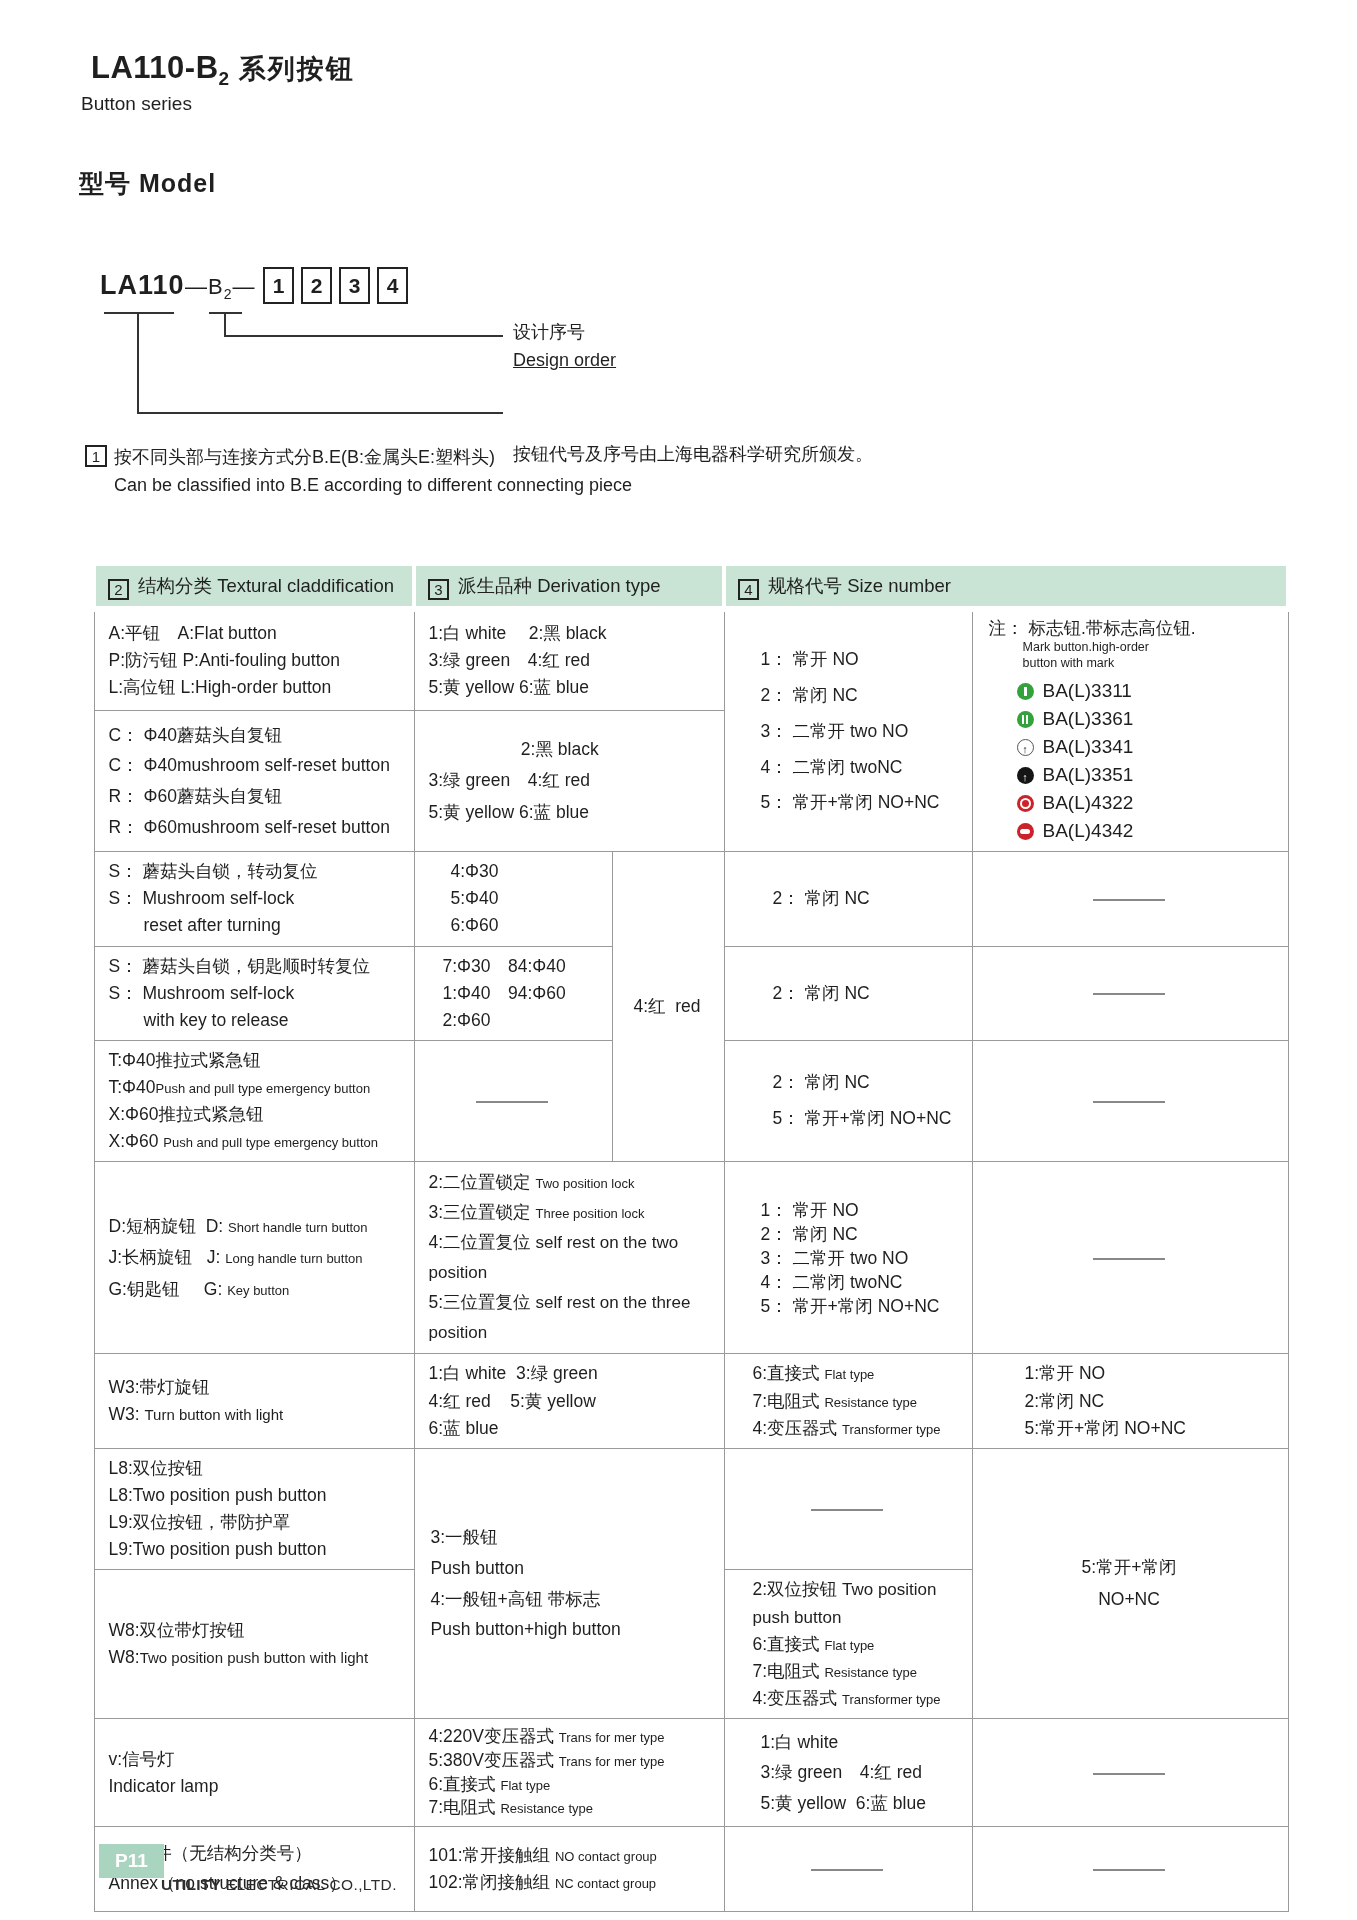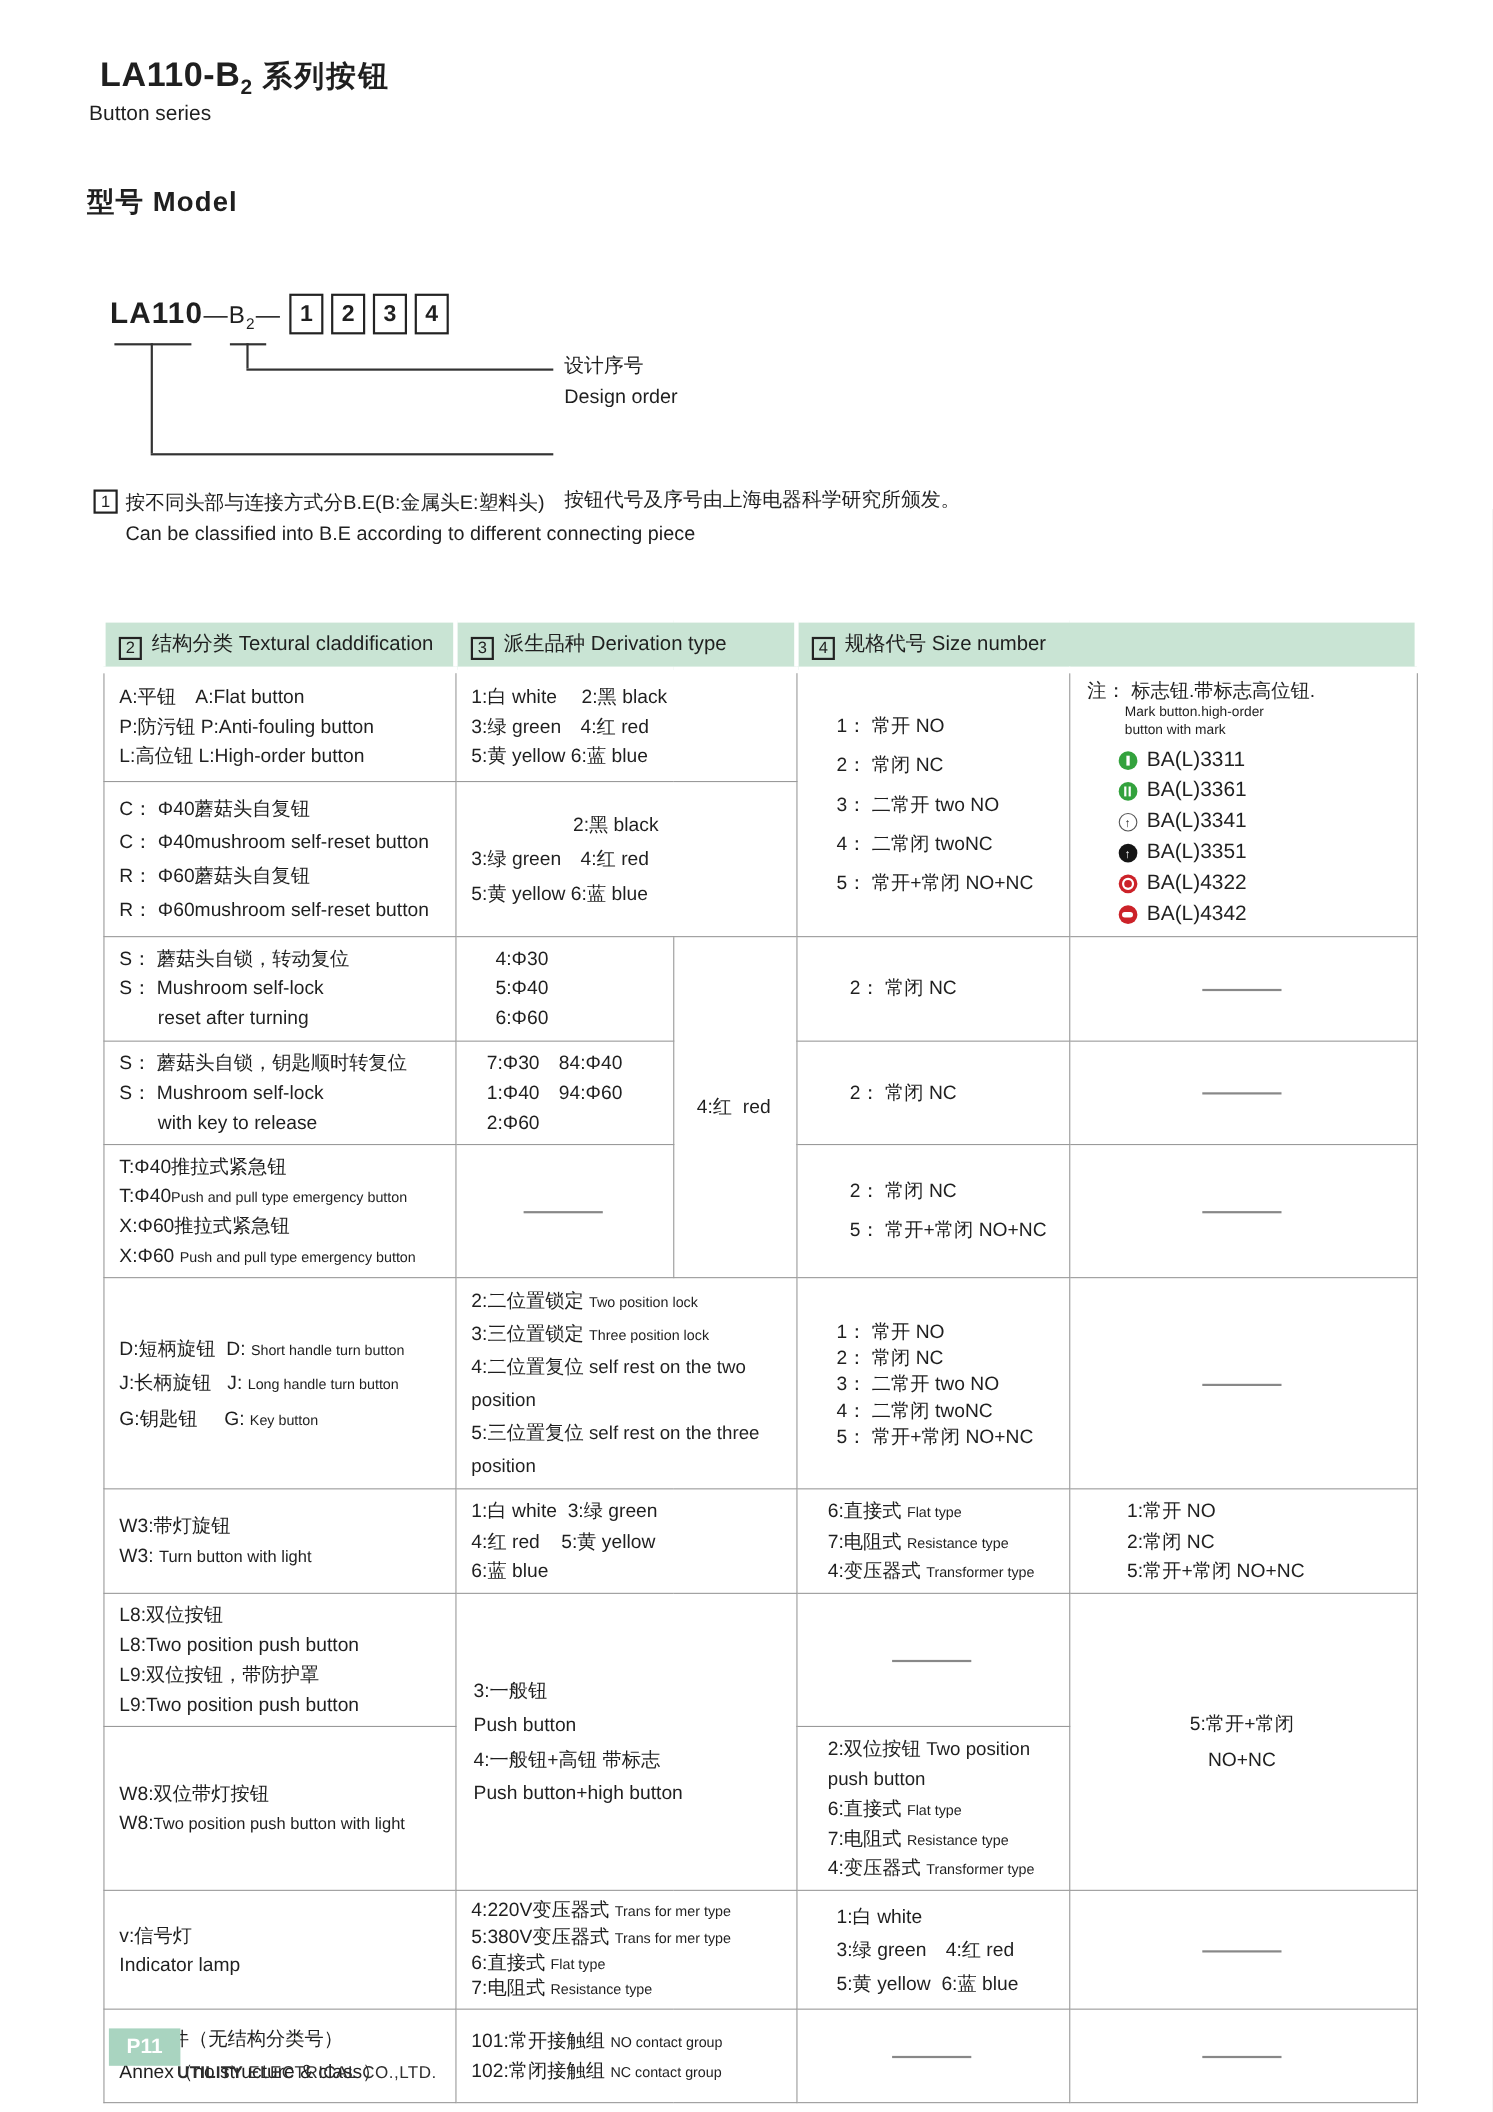--- a/index.html
+++ b/index.html
@@ -104,21 +104,21 @@
   </div>
 
   <div class="abs lead-h" style="left:104px;top:312px;width:70px;"></div>
   <div class="abs lead-v" style="left:137px;top:312px;height:100px;"></div>
   <div class="abs lead-h" style="left:137px;top:412px;width:366px;"></div>
   <div class="abs lead-h" style="left:209px;top:312px;width:33px;"></div>
   <div class="abs lead-v" style="left:224px;top:312px;height:23px;"></div>
   <div class="abs lead-h" style="left:224px;top:335px;width:279px;"></div>
 
   <div class="abs dlabel" style="left:513px;top:320px;">设计序号</div>
-  <div class="abs dlabel" style="left:513px;top:348px;">Design order</div>
+  <div class="abs dlabel" style="left:513px;top:348px;text-decoration:underline;">Design order</div>
   <div class="abs dlabel" style="left:513px;top:398px;margin-top:44px;">按钮代号及序号由上海电器科学研究所颁发。</div>
 
   <span class="abs numbox note1-box">1</span>
   <div class="abs note1-zh">按不同头部与连接方式分B.E(B:金属头E:塑料头)</div>
   <div class="abs note1-en">Can be classified into B.E according to different connecting piece</div>
 
   <div class="abs tblwrap">
     <table>
       <colgroup>
           <col class="c1">

